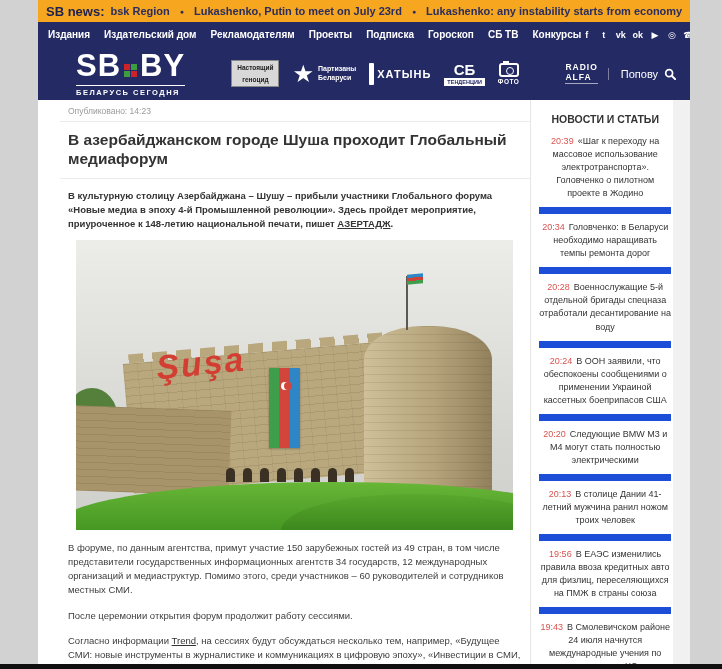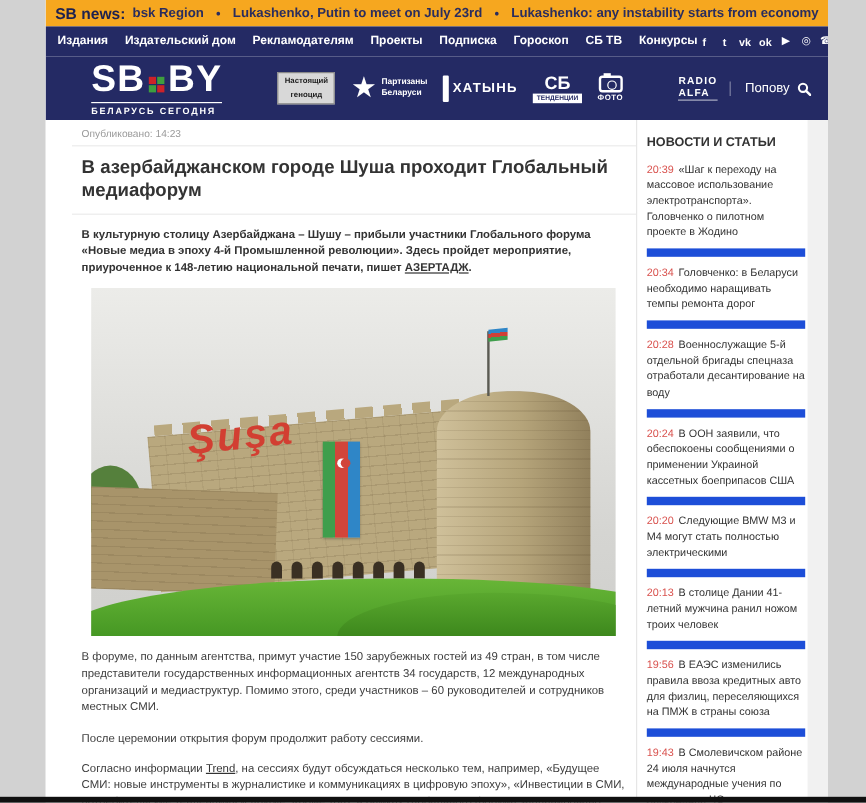--- a/index.html
+++ b/index.html
@@ -46,21 +46,21 @@
   .mast-right { display:flex; align-items:center; gap:10px; }
   .alfa { display:flex; flex-direction:column; font-size:8.5px; font-weight:800; line-height:1.1; letter-spacing:1px; cursor:pointer; }
   .alfa-sub { font-size:4px; letter-spacing:.5px; font-weight:400; border-top:1px solid rgba(255,255,255,.6); margin-top:1px; }
   .search { display:flex; align-items:center; gap:6px; cursor:pointer; border-left:1px solid rgba(255,255,255,.4); padding-left:12px; }
   .search-label { font-size:11px; }
 
   
   .content { display:flex; height:569px; overflow:hidden; position:relative; background:#fff; }
   .article { width:482px; padding:0 8px; overflow:hidden;margin-left:22px; }
   .vdiv { width:1px; background:#e6e6e6; }
-  .sidebar { width:146px; padding:0 2px 1px 8px; overflow:hidden; }
+  .sidebar { width:146px; padding:0 2px 1px 8px; overflow:hidden;text-align:center; }
   .right-strip { width:17px; background:#f1f1f1; }
 
   .published { font-size:8.5px; color:#9a9a9a; margin:6px 0 5px; }
   .rule { border-top:1px solid #ececec; margin:0 -8px; }
   .title { font-size:15.5px; font-weight:800; color:#333; line-height:1.25; margin:8px 0 9px; }
   .lead { font-size:9.5px; font-weight:700; color:#333; line-height:1.5; margin:10px 0 8px; }
   .lead a, .body-p a { color:#333; text-decoration:underline; font-weight:inherit; cursor:pointer; }
   .body-p { font-size:9.5px; color:#3d3d3d; line-height:1.5; margin:11px 0; }
 
   

